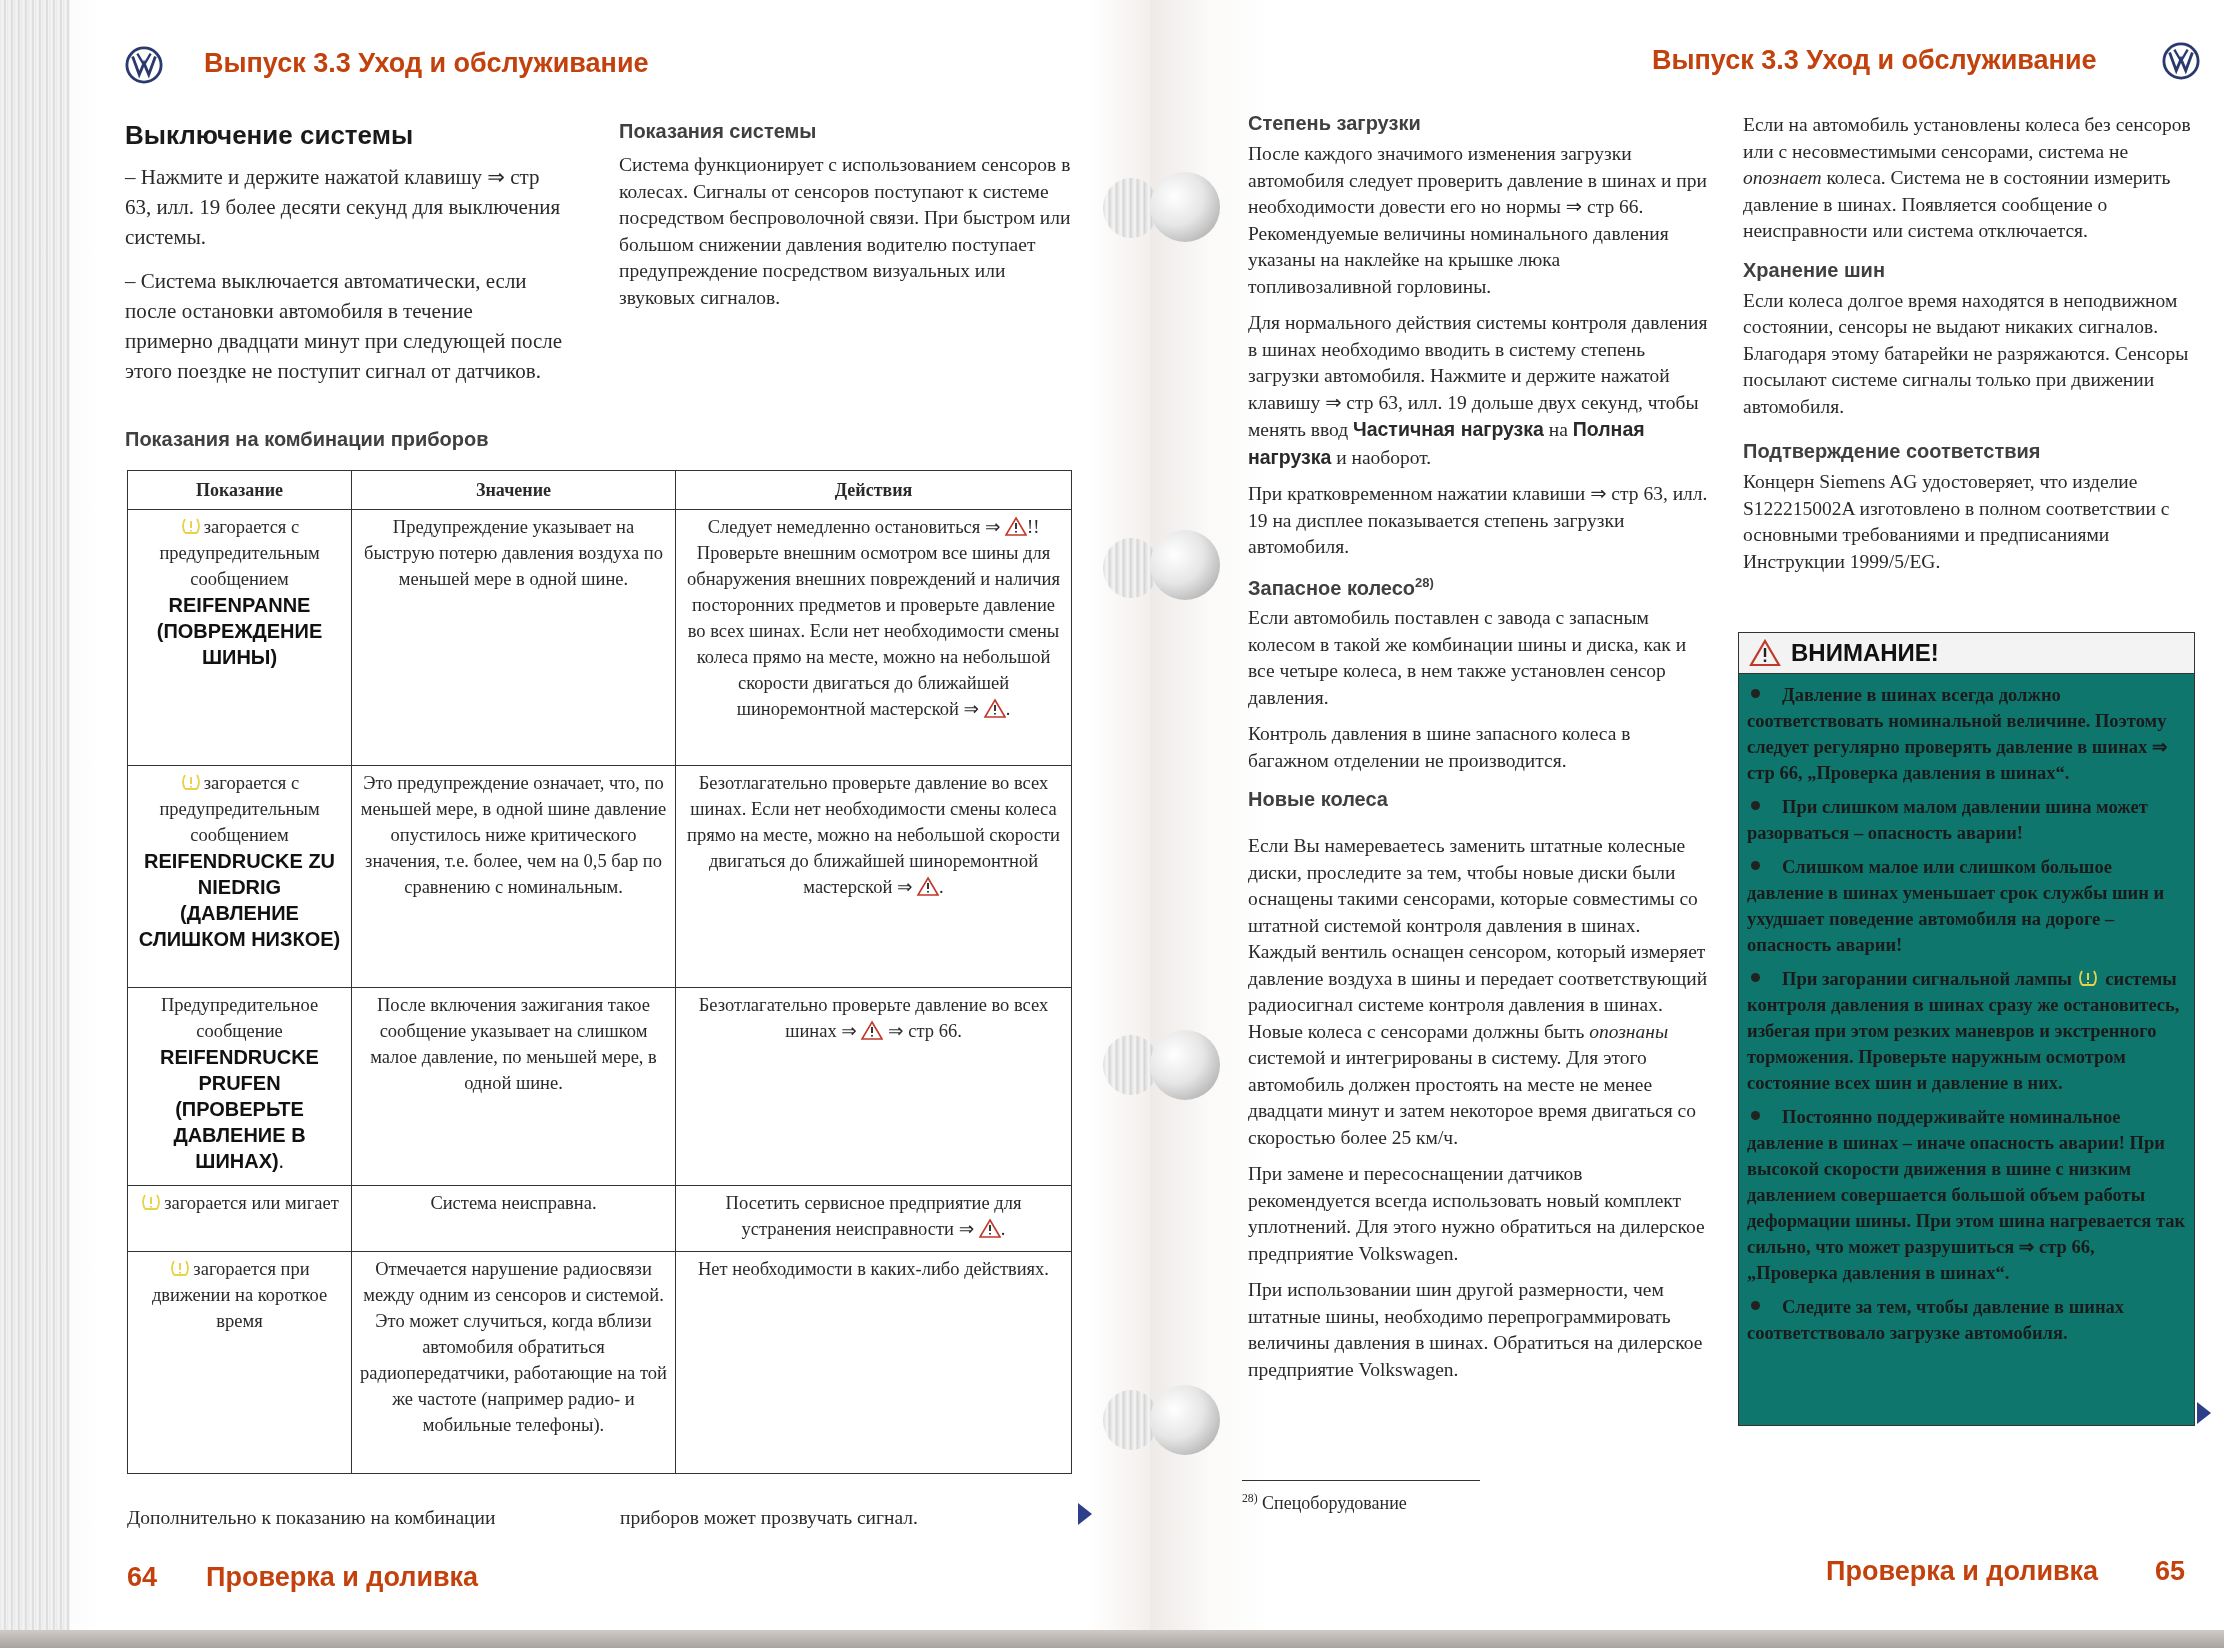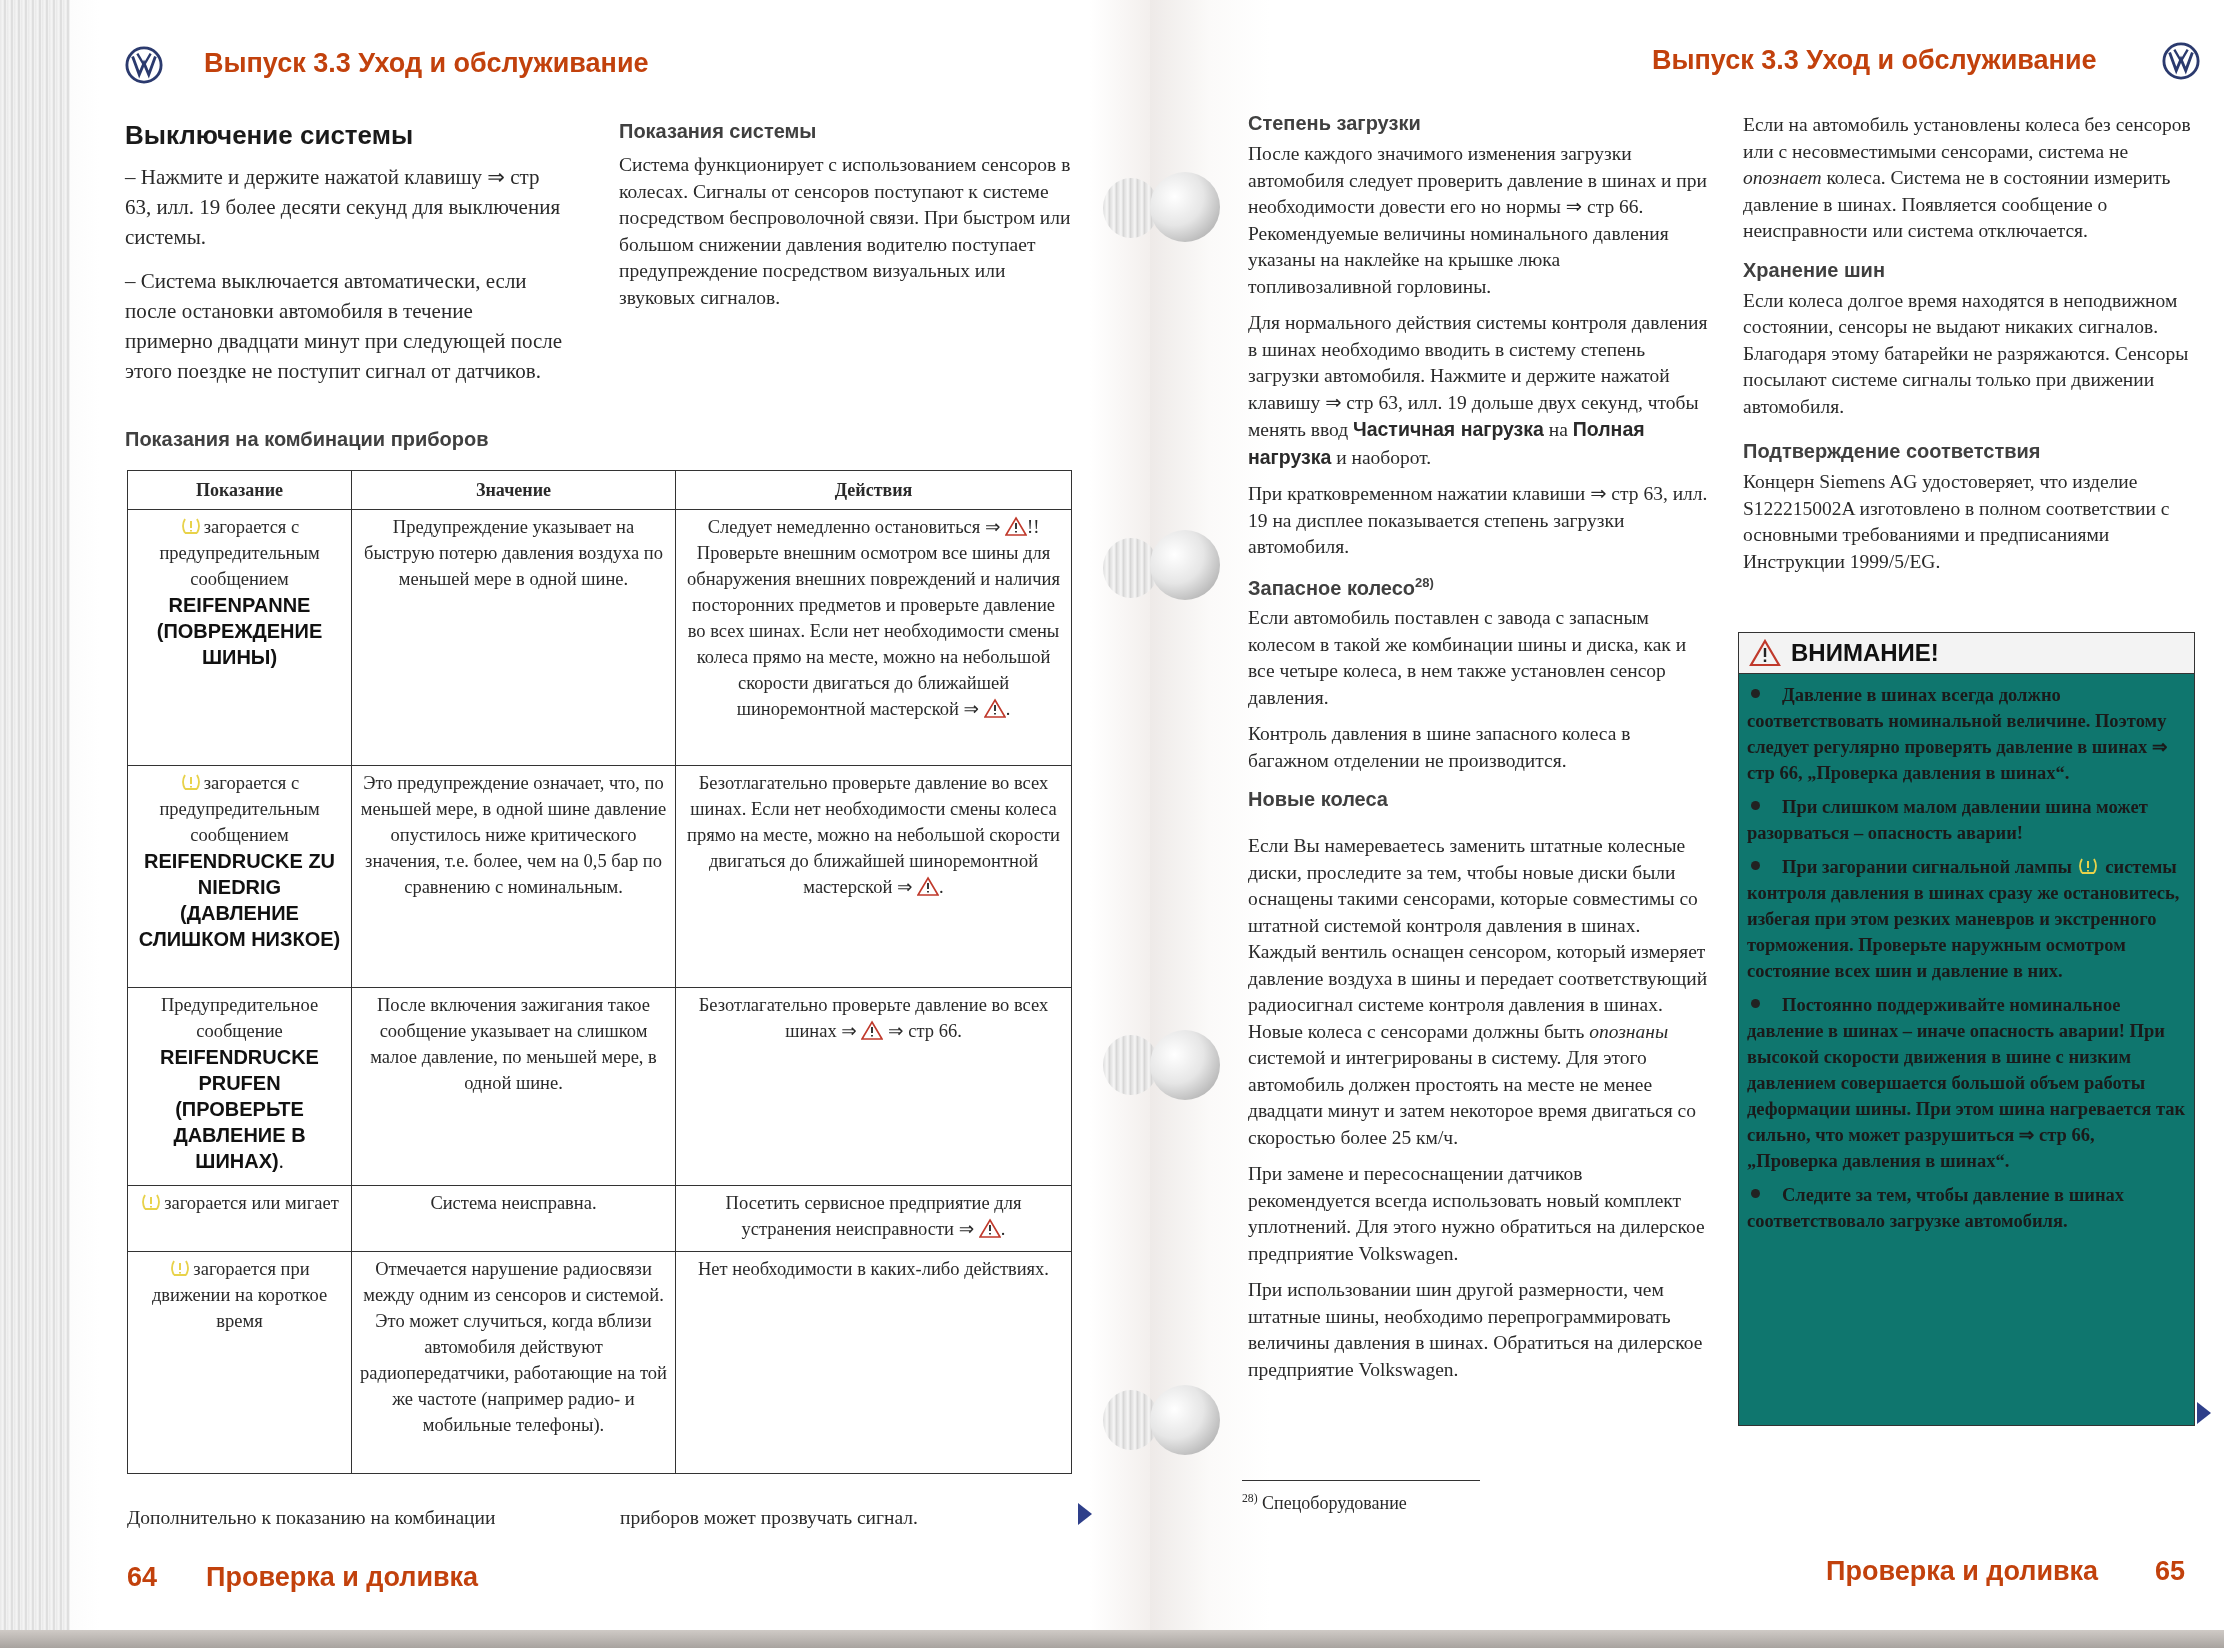--- a/index.html
+++ b/index.html
@@ -137,21 +137,21 @@
       <td><span>Посетить сервисное предприятие для устранения неисправности ⇒ </span><svg class="warn-tri" viewBox="0 0 22 20">
             <path d="M11 2 L21 19 H1 Z" fill="none" stroke="#c0392b" stroke-width="1.6"></path>
             <path d="M11 7 V13 M11 15 V16.5" stroke="#222" stroke-width="1.8"></path>
           </svg><span>.</span></td>
     </tr>
     <tr style="height:222px">
       <td><svg class="tp-icon" viewBox="0 0 22 20">
             <path d="M5 3 Q1 10 5 17 M17 3 Q21 10 17 17 M5 17 H17" fill="none" stroke="#e8d24a" stroke-width="1.8"></path>
             <path d="M11 5 V12 M11 14 V15.5" stroke="#e8d24a" stroke-width="2"></path>
           </svg><span>загорается при движении на короткое время</span></td>
-      <td>Отмечается нарушение радиосвязи между одним из сенсоров и системой. Это может случиться, когда вблизи автомобиля действуют радиопередатчики, работающие на той же частоте (например радио- и мобильные телефоны).</td>
+      <td>Отмечается нарушение радиосвязи между одним из сенсоров и системой. Это может случиться, когда вблизи автомобиля обратиться радиопередатчики, работающие на той же частоте (например радио- и мобильные телефоны).</td>
       <td>Нет необходимости в каких-либо действиях.</td>
     </tr>
   </tbody>
 </table>
 
 <div class="abs body" style="left:127px;top:1505px;">Дополнительно к показанию на комбинации</div>
 <div class="abs body" style="left:620px;top:1505px;">приборов может прозвучать сигнал.</div>
 <div class="cont-arrow" style="left:1078px;top:1503px;"></div>
 
 <div class="abs hdr" style="left:127px;top:1562px;">64</div>
@@ -201,20 +201,21 @@
   <div class="warn-head">
     <svg width="32" height="28" viewBox="0 0 32 28">
         <path d="M16 2 L30 26 H2 Z" fill="none" stroke="#c0392b" stroke-width="2.2"></path>
         <path d="M16 9 V18 M16 20.5 V23" stroke="#222" stroke-width="2.4"></path>
       </svg>
     <span class="warn-title">ВНИМАНИЕ!</span>
   </div>
   <div class="warn-body">
     <p><span class="bullet"></span><span>Давление в шинах всегда должно соответствовать номинальной величине. Поэтому следует регулярно проверять давление в шинах ⇒ стр 66, „Проверка давления в шинах“.</span></p>
     <p><span class="bullet"></span><span>При слишком малом давлении шина может разорваться – опасность аварии!</span></p>
+    <p><span class="bullet"></span><span>Слишком малое или слишком большое давление в шинах уменьшает срок службы шин и ухудшает поведение автомобиля на дороге – опасность аварии!</span></p>
     <p><span class="bullet"></span><span>При загорании сигнальной лампы </span><svg class="tp-icon" viewBox="0 0 22 20">
           <path d="M5 3 Q1 10 5 17 M17 3 Q21 10 17 17 M5 17 H17" fill="none" stroke="#e8d24a" stroke-width="1.8"></path>
           <path d="M11 5 V12 M11 14 V15.5" stroke="#e8d24a" stroke-width="2"></path>
         </svg><span> системы контроля давления в шинах сразу же остановитесь, избегая при этом резких маневров и экстренного торможения. Проверьте наружным осмотром состояние всех шин и давление в них.</span></p>
     <p><span class="bullet"></span><span>Постоянно поддерживайте номинальное давление в шинах  – иначе опасность аварии! При высокой скорости движения в шине с низким давлением совершается большой объем работы деформации шины. При этом шина нагревается так сильно, что может разрушиться ⇒ стр 66, „Проверка давления в шинах“.</span></p>
     <p><span class="bullet"></span><span>Следите за тем, чтобы давление в шинах соответствовало загрузке автомобиля.</span></p>
   </div>
 </div>
 <div class="cont-arrow" style="left:2197px;top:1402px;"></div>
 

